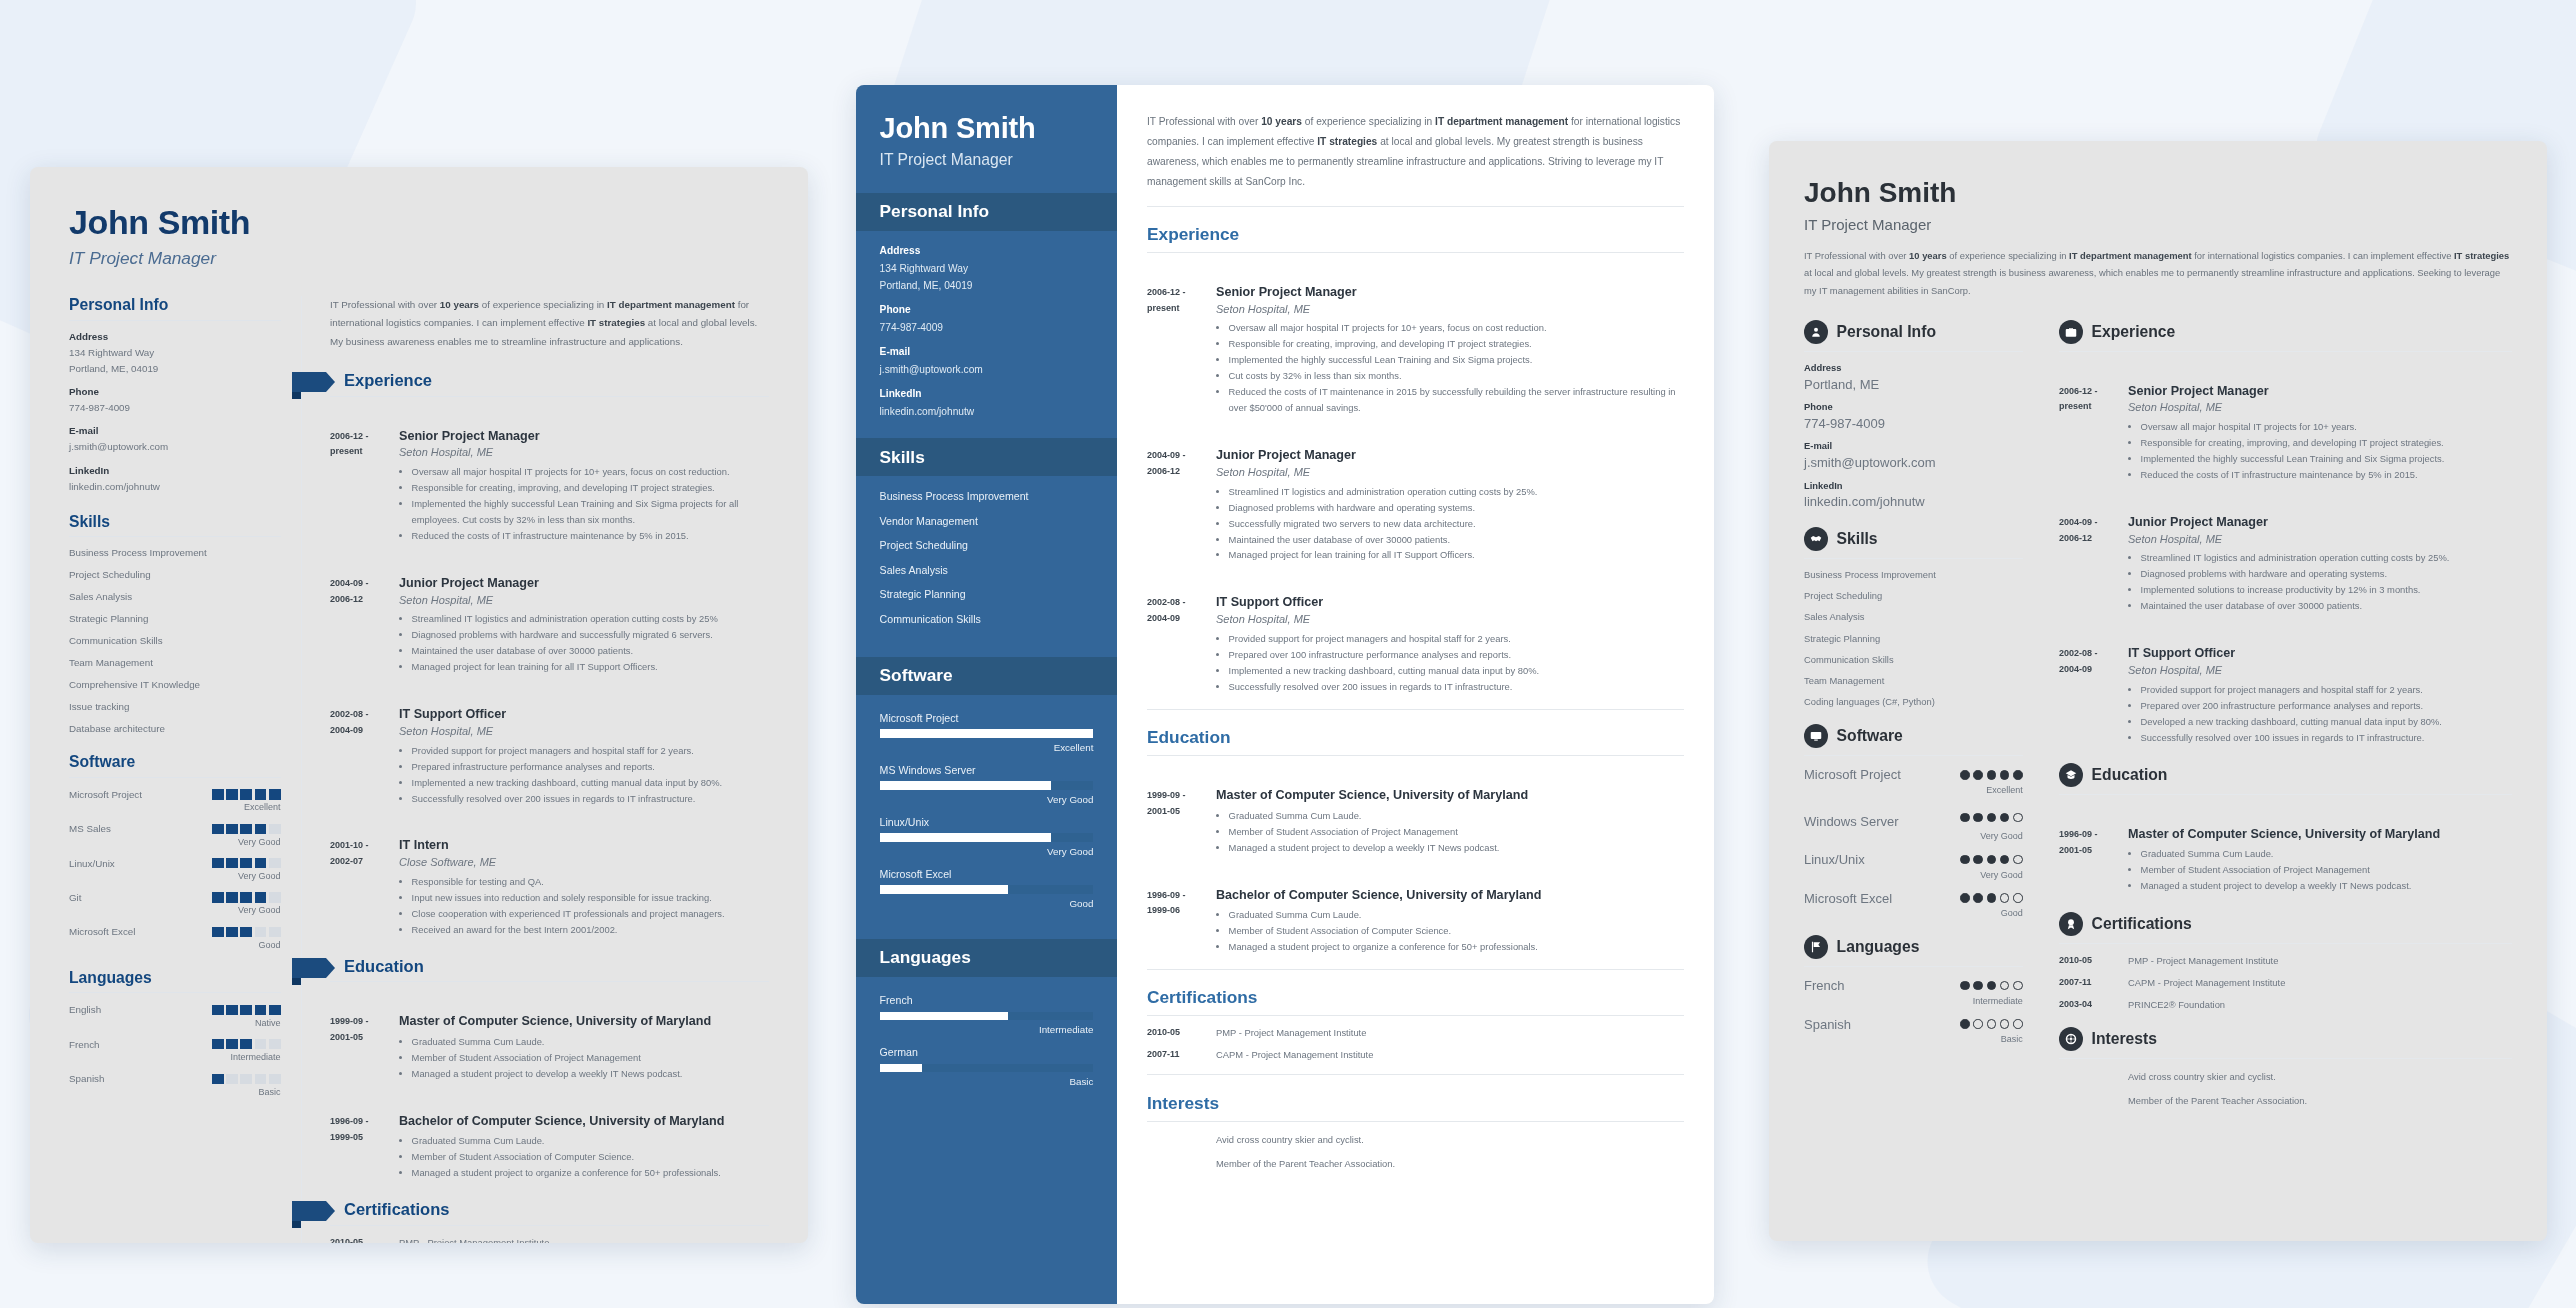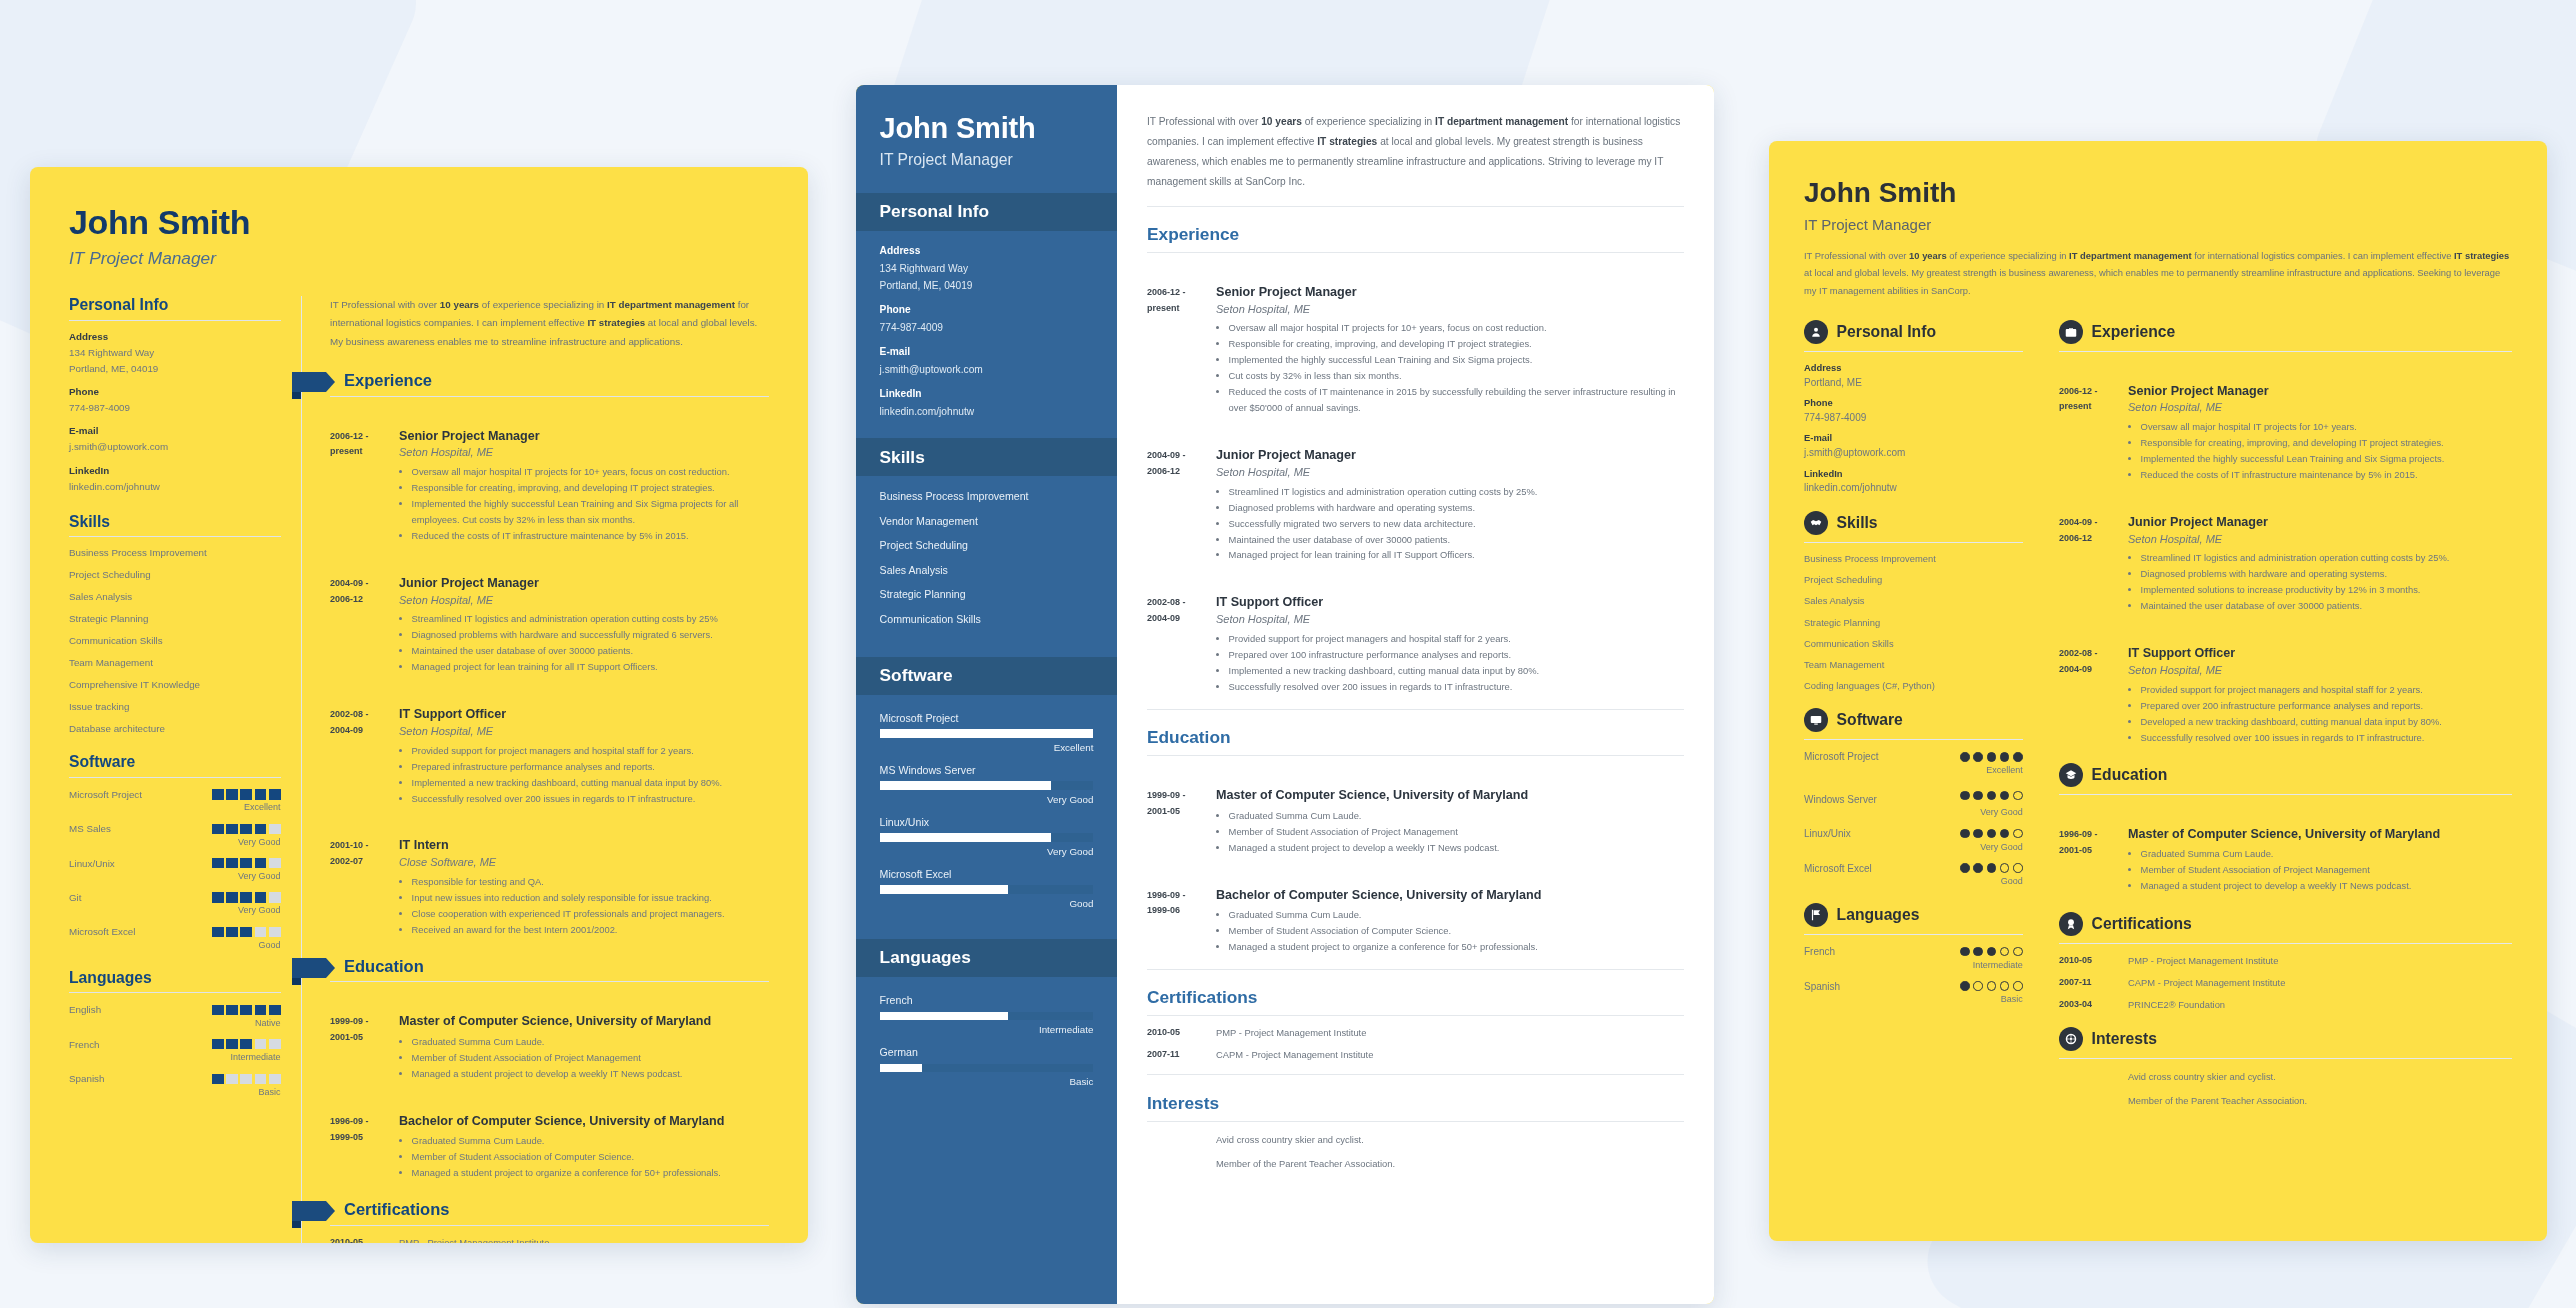--- a/index.html
+++ b/index.html
@@ -18,21 +18,21 @@
   .d2 { width: 409px; height: 409px; left: 94px; top: 770px; transform: rotate(35deg); border-radius: 39px; }
   .d3 { width: 597px; height: 597px; left: 927px; top: -267px; transform: rotate(18deg); border-radius: 55px; }
   .d4 { width: 550px; height: 550px; left: 2011px; top: 903px; transform: rotate(30deg); border-radius: 47px; }
   .d5 { width: 330px; height: 330px; left: 2357px; top: -94px; transform: rotate(22deg); border-radius: 31px; }
 
   .stage { position: relative; width: 2576px; height: 1308px; }
 
   
   .card {
     position: absolute;
-    background: #fde047;
+    background: #e5e5e5;
     border-radius: 7.9px;
     box-shadow: 0 6.3px 27px rgba(28,56,92,.14);
     overflow: hidden;
   }
 
   
   #resume1 { left: 30px; top: 167px; width: 778px; height: 1076px; padding: 36px 39px 31px 39px; }
   .r1-name { font-size: 34px; font-weight: bold; color: #123a6b; letter-spacing: -0.4px; }
   .r1-role { font-size: 17.3px; font-style: italic; color: #4a6b91; margin-top: 6.3px; }
   .r1-body { display: flex; margin-top: 27px; }
@@ -117,21 +117,21 @@
   .r3-sec { display: flex; align-items: center; gap: 8.6px; margin-top: 17.3px; }
   .r3-sec:first-child { margin-top: 0; }
   .r3-ic {
     width: 24px; height: 24px; border-radius: 50%; background: #2d343c;
     display: flex; align-items: center; justify-content: center; flex: none;
   }
   .r3-ic svg { width: 14px; height: 14px; fill: #fff; }
   .r3-sec-t { font-size: 15.7px; font-weight: bold; color: #2b3138; }
   .r3-rule { border-bottom: 0.8px solid #e4e8ec; margin: 7px 0 10.2px 0; }
   .r3-lbl { font-size: 9.4px; font-weight: bold; color: #333c46; margin-top: 9.4px; }
-  .r3-val { font-size: 10px; color: #6d7681; margin-top: 3.9px; }
+  .r3-val { font-size: 13px; color: #6d7681; margin-top: 3.9px; }
   .r3-skill { font-size: 9.4px; color: #6d7681; margin-bottom: 10.2px; }
   .dots { display: flex; gap: 3.9px; }
   .dot { width: 9.4px; height: 9.4px; border-radius: 50%; border: 1.3px solid #2d343c; }
   .dot.on { background: #2d343c; }
 </style>
 </head>
 <body>
 
 <div class="stage">
 

